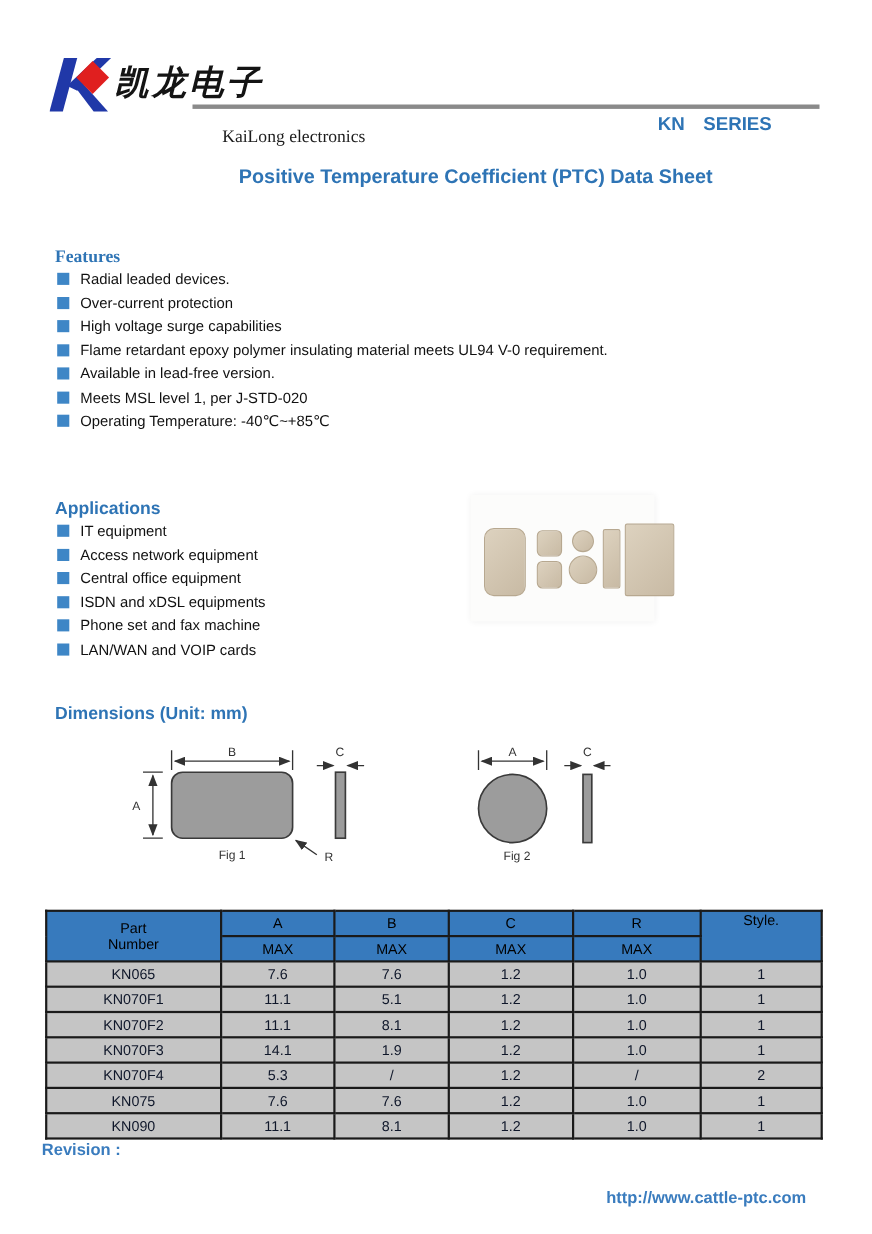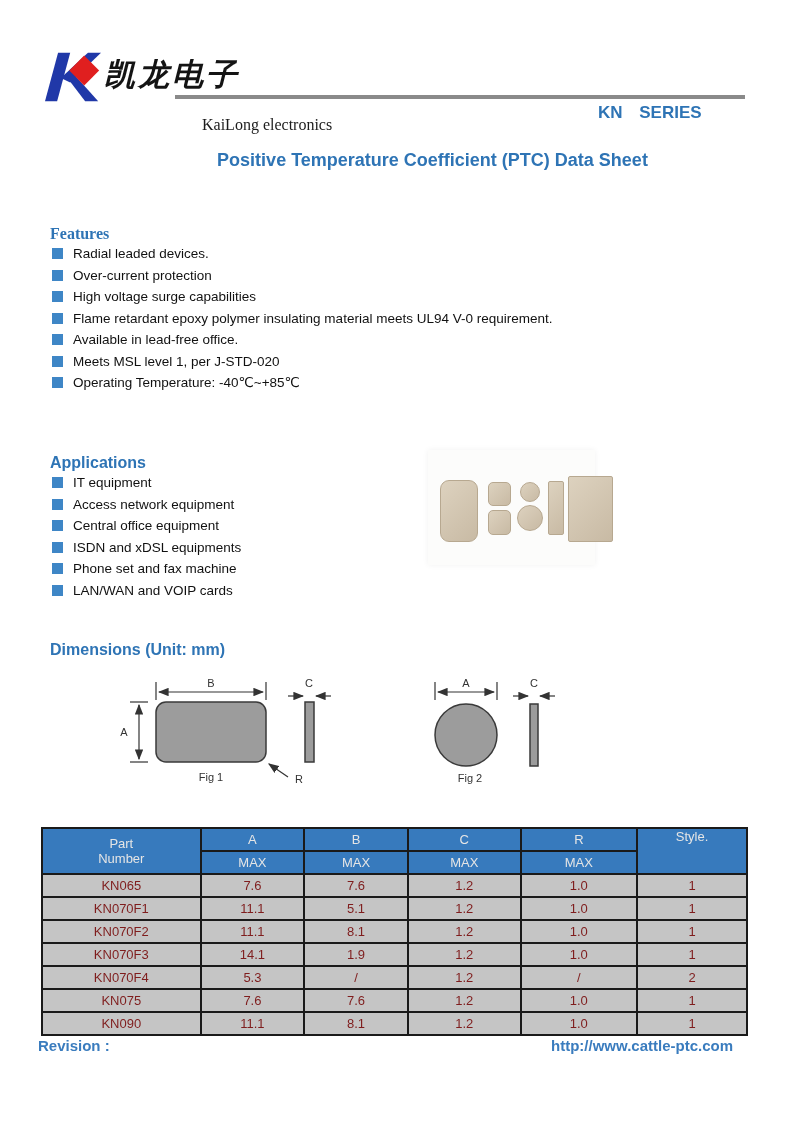--- a/index.html
+++ b/index.html
@@ -54,27 +54,27 @@
   
   .fig1{position:absolute;left:118px;top:676px;width:260px;height:112px;}
   .fig2{position:absolute;left:418px;top:676px;width:160px;height:112px;}
   .fig text{font-family:"Liberation Sans","DejaVu Sans",sans-serif;font-size:11px;fill:#333;}
   
   table.spec{
     position:absolute;left:41px;top:827px;width:707px;border-collapse:collapse;
     font-size:13px;table-layout:fixed;
   }
   table.spec th,table.spec td{border:2px solid #1a1a1a;text-align:center;padding:0;height:21px;}
-  table.spec th{background:#377ABD;color:#e5e5e5;font-weight:normal;}
-  table.spec td{background:#C5C5C5;color:#7f1d1d;}
+  table.spec th{background:#377ABD;color:#000000;font-weight:normal;}
+  table.spec td{background:#C5C5C5;color:#0f172a;}
   th.style-cell{vertical-align:top;padding-top:3px;}
   
   .footer{position:absolute;left:38px;top:1037px;width:695px;font-size:15px;color:#3A7CBE;font-weight:bold;}
   .footer .rev{float:left;}
-  .footer .url{float:right;color:#3A7CBE;text-decoration:none;}
+  .footer .url{float:right;color:#3A7CBE;text-decoration:none;margin-top:44px;}
 </style>
 </head>
 <body>
 
 <div class="page">
 
   <svg class="logo" viewBox="0 0 60 56">
     <polygon points="14,2 27,2 13,54 0,54" fill="#2038A8"></polygon>
     <polygon points="17,29 46,2 60,2 27,34" fill="#2038A8"></polygon>
     <polygon points="24,29 43,54 57,54 32,26" fill="#2038A8"></polygon>
@@ -100,21 +100,21 @@
       <li>
         <span class="bullet"></span>
         <span>High voltage surge capabilities</span>
       </li>
       <li>
         <span class="bullet"></span>
         <span>Flame retardant epoxy polymer insulating material meets UL94 V-0 requirement.</span>
       </li>
       <li>
         <span class="bullet"></span>
-        <span>Available in lead-free office.</span>
+        <span>Available in lead-free version.</span>
       </li>
       <li>
         <span class="bullet"></span>
         <span>Meets MSL level 1, per J-STD-020</span>
       </li>
       <li>
         <span class="bullet"></span>
         <span>Operating Temperature: -40℃~+85℃</span>
       </li>
     </ul>

